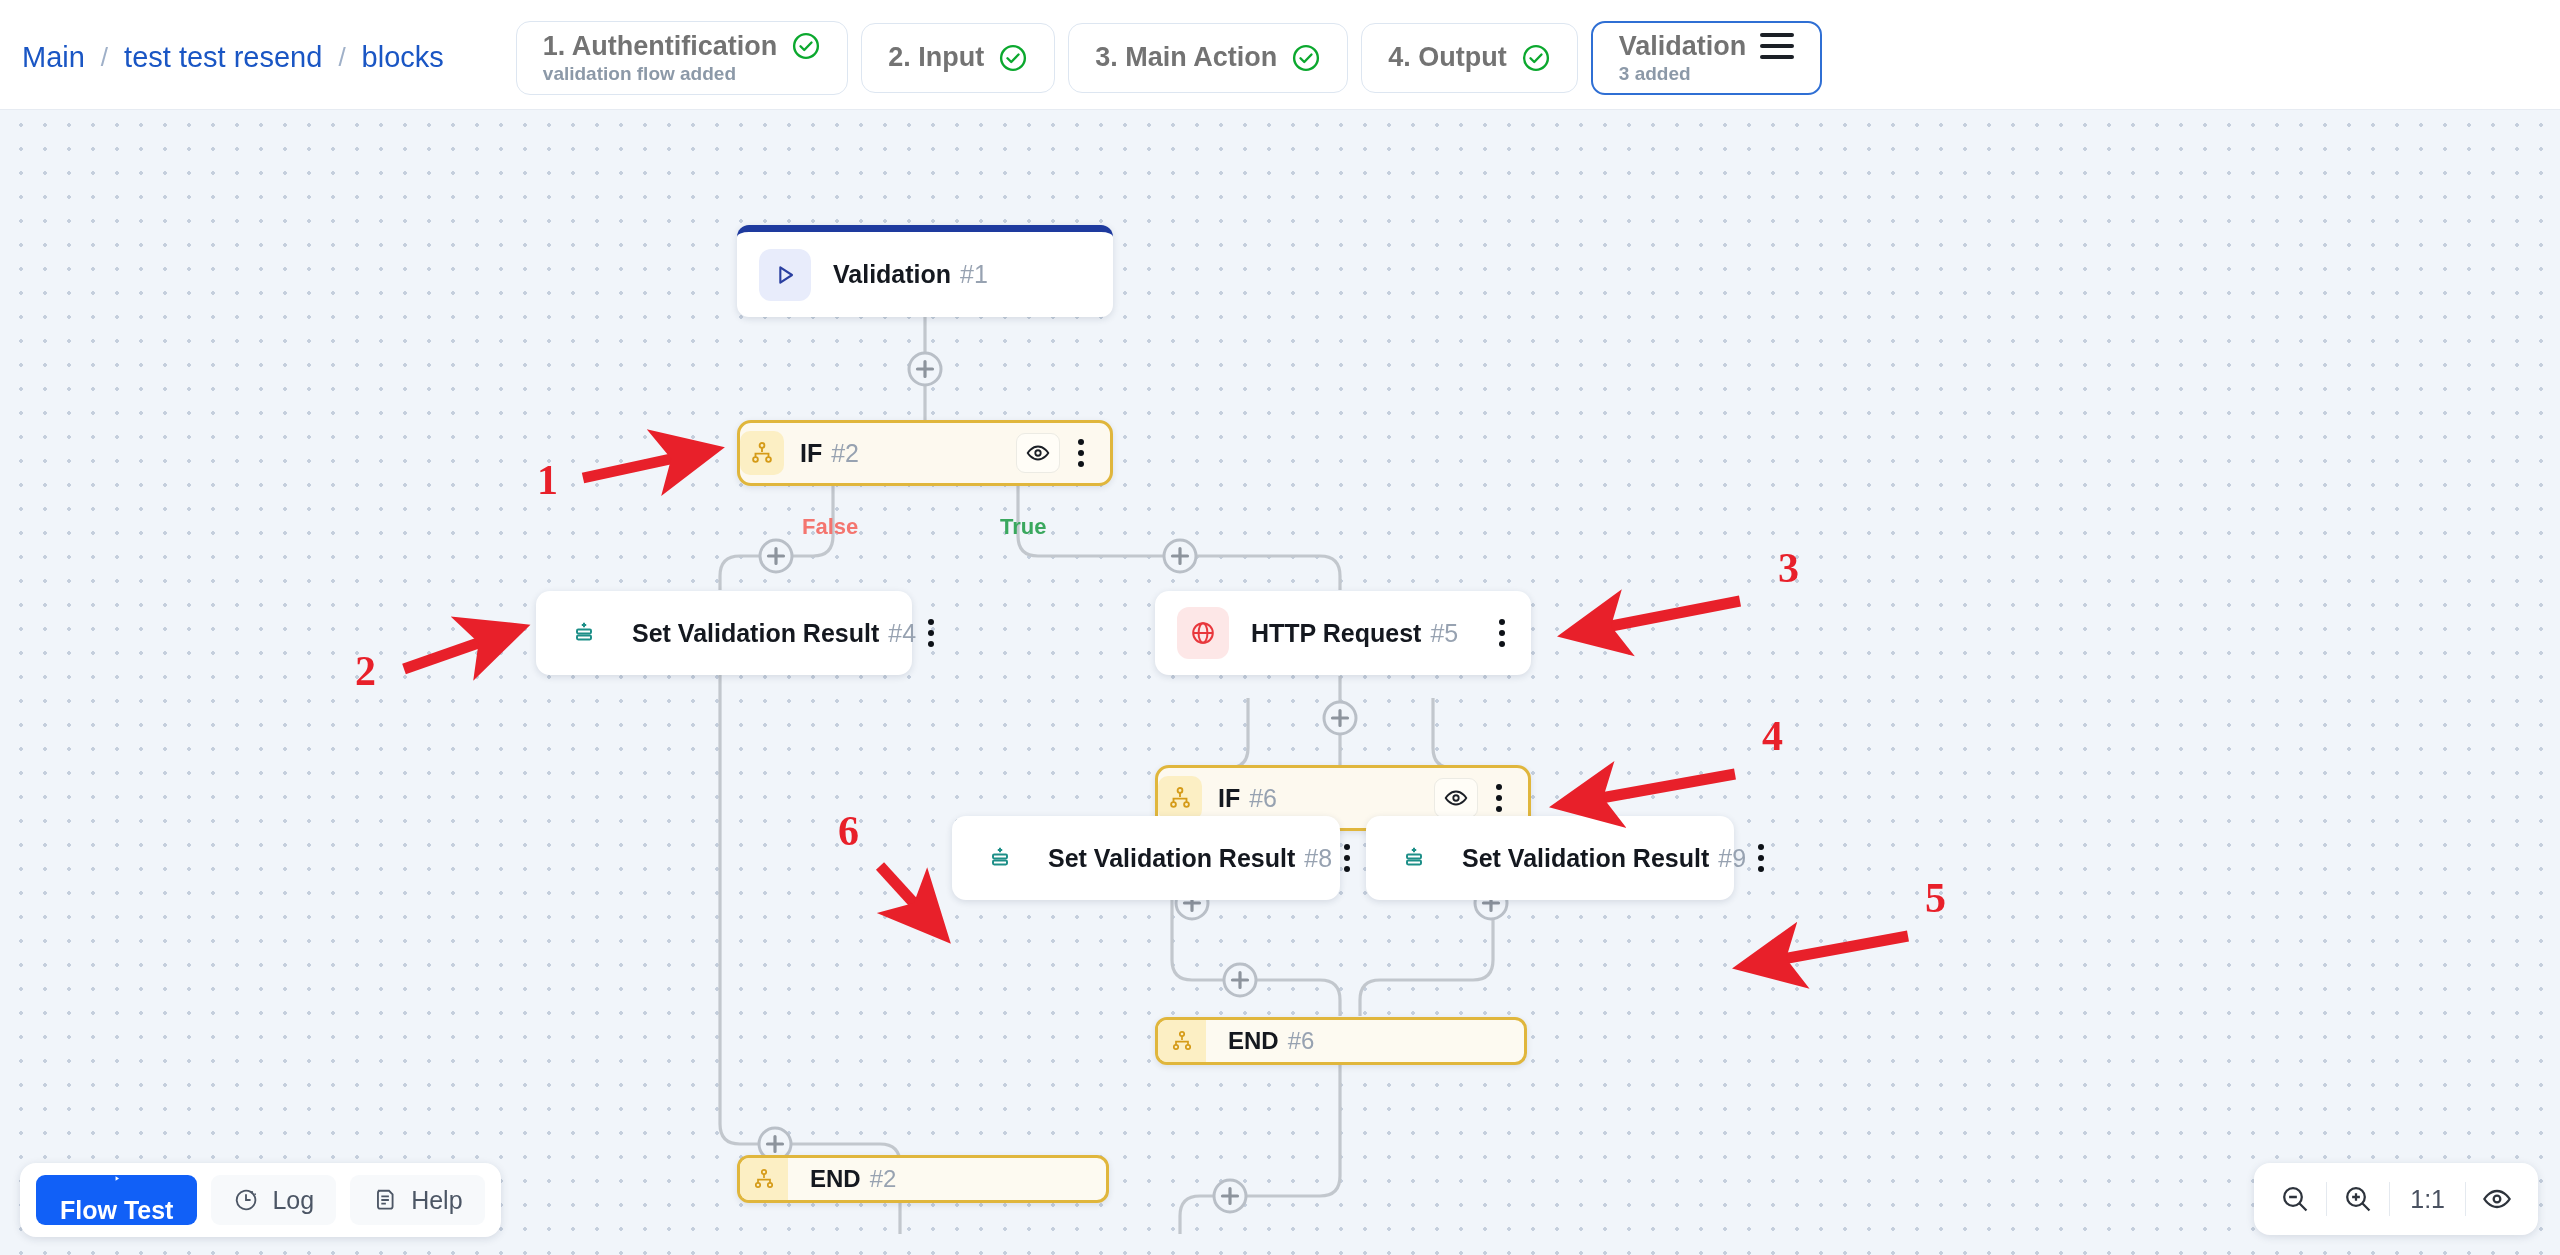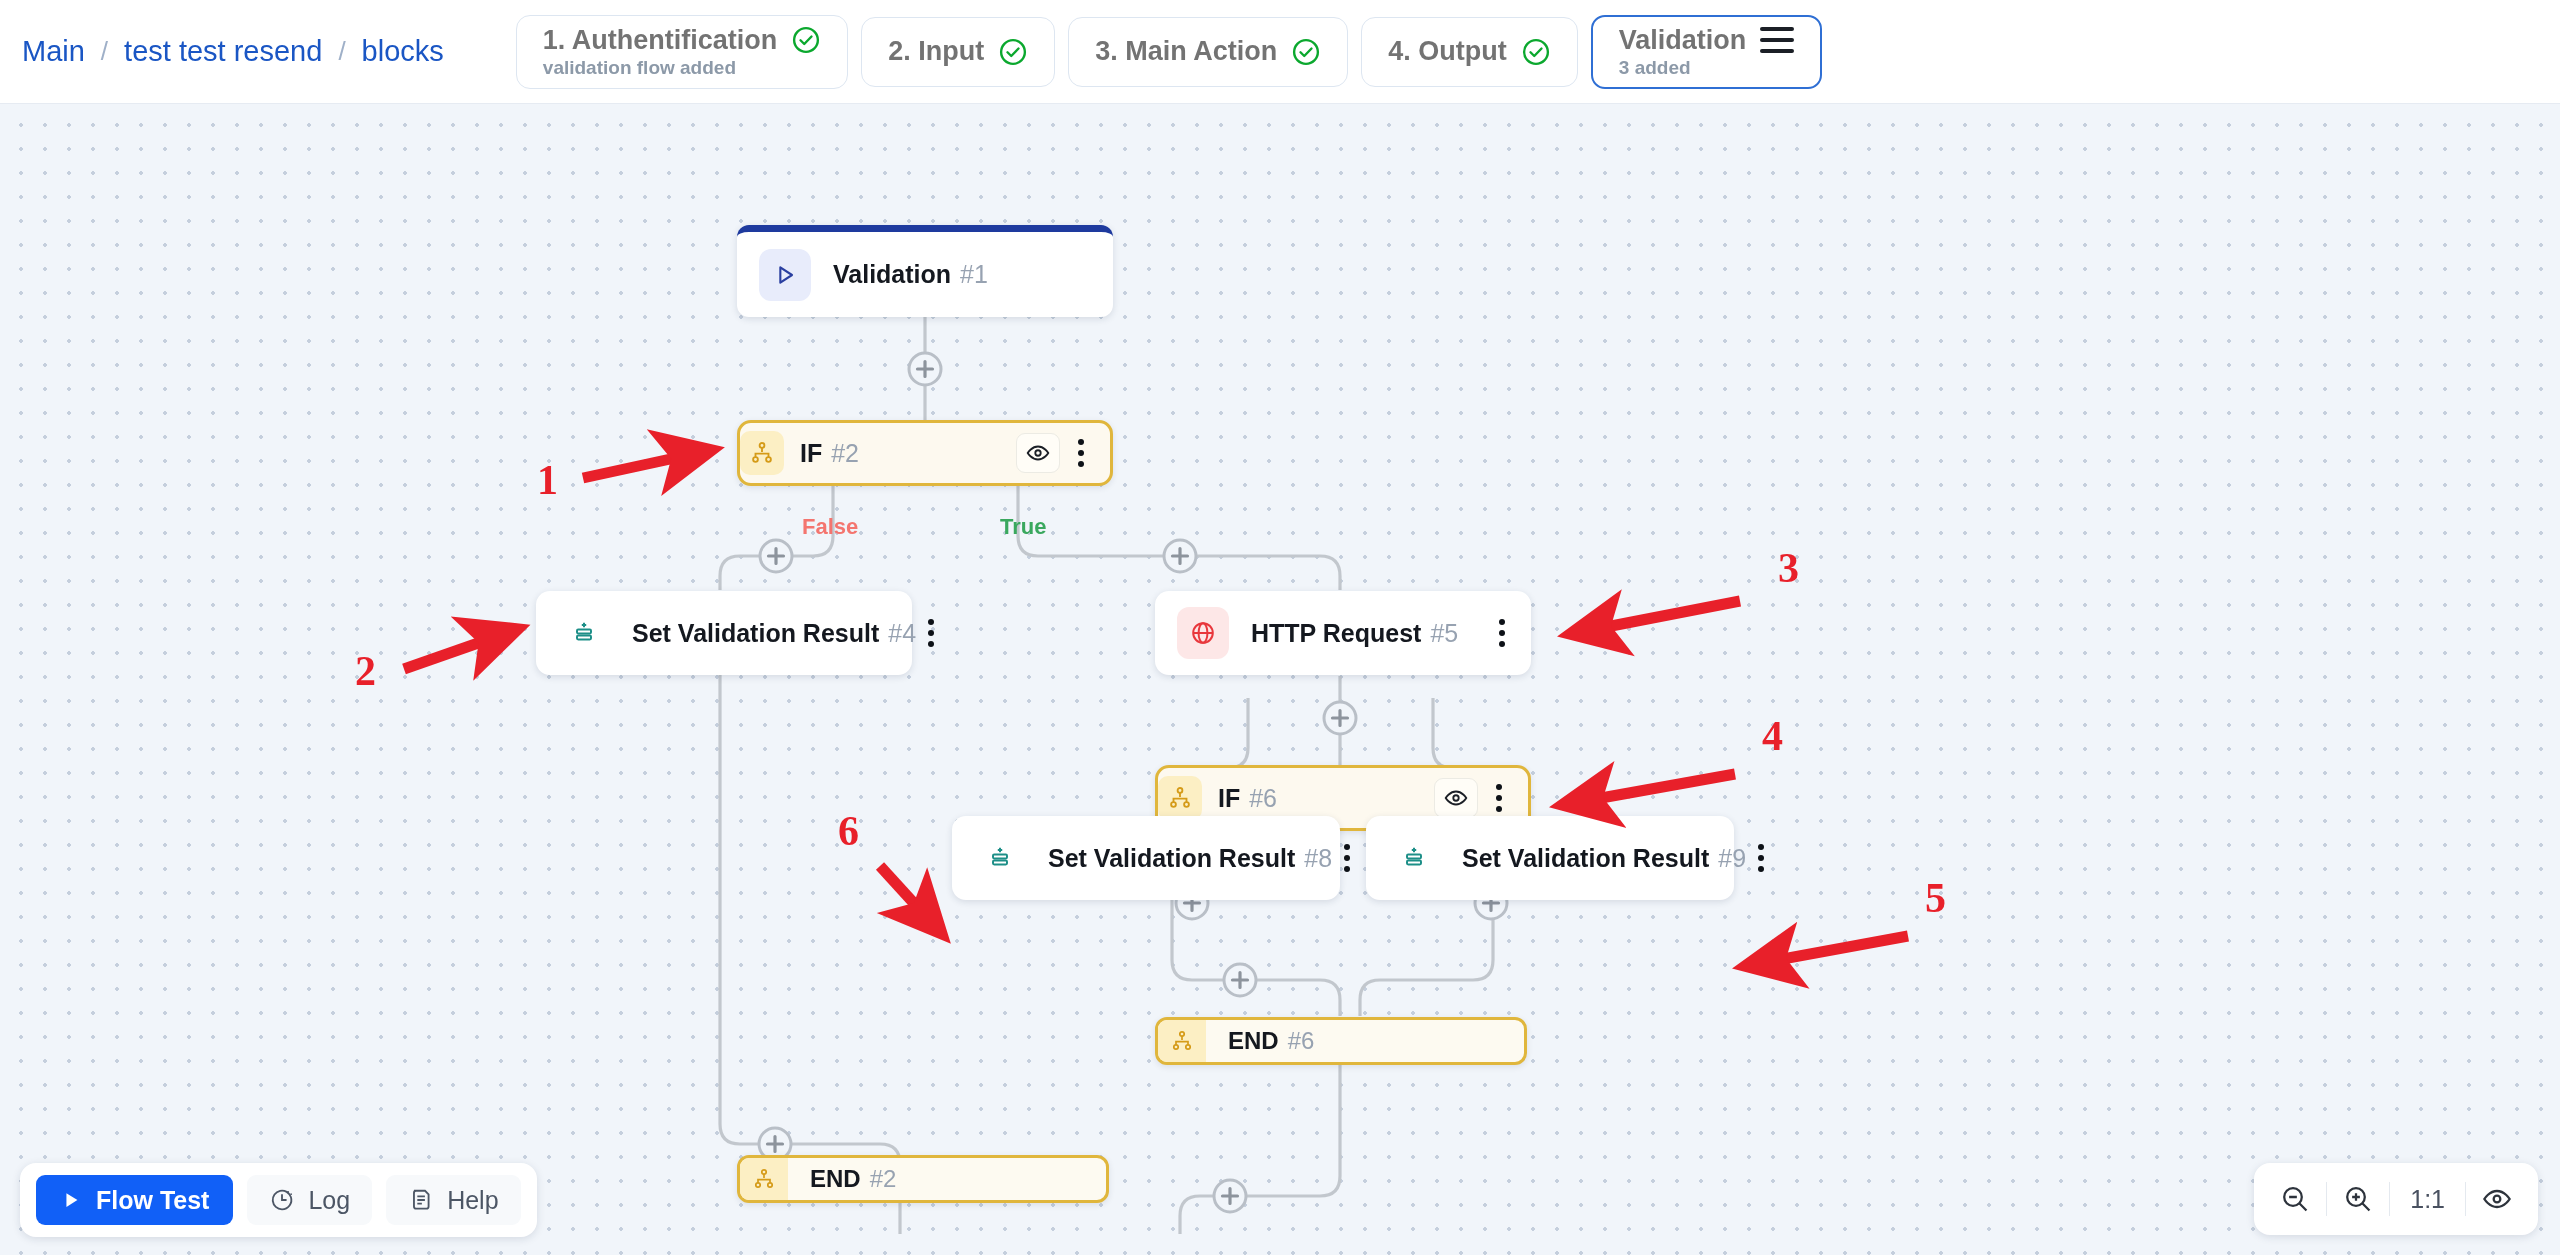--- a/index.html
+++ b/index.html
@@ -5,21 +5,21 @@
   * { box-sizing: border-box; margin: 0; padding: 0; }
   html, body {
     width: 2560px; height: 1255px;
     font-family: "Liberation Sans", sans-serif;
     overflow: hidden;
     background: #ffffff;
   }
 
   
   .header {
-    position: absolute; top: 0; left: 0;
+    position: absolute; top: 6px; left: 0;
     width: 2560px; height: 104px;
     background: #ffffff;
     border-bottom: 1px solid #e6ebf2;
     display: flex; align-items: center;
     z-index: 40;
   }
   .breadcrumb {
     display: flex; align-items: center;
     margin-left: 22px; gap: 16px;
     font-size: 29px;
@@ -165,21 +165,21 @@
     background: #fff; border-radius: 16px;
     box-shadow: 0 2px 9px rgba(26,42,70,.13);
     height: 74px; padding: 0 16px;
     display: flex; align-items: center; gap: 14px;
     z-index: 30;
   }
   .btn-primary {
     background: #1160f7; color: #fff;
     border-radius: 9px; height: 50px; padding: 0 24px;
     display: flex; align-items: center; gap: 14px;
-    font-size: 25px; font-weight: bold; cursor: pointer;
+    font-size: 25px; font-weight: bold; cursor: pointer; flex-direction: column;
   }
   .btn-ghost {
     background: #f7f9fb; color: #4c5665;
     border-radius: 9px; height: 50px; padding: 0 22px;
     display: flex; align-items: center; gap: 13px;
     font-size: 25px; cursor: pointer;
   }
   .bottom-right {
     position: absolute; right: 22px; bottom: 20px;
     background: #fff; border-radius: 16px;

